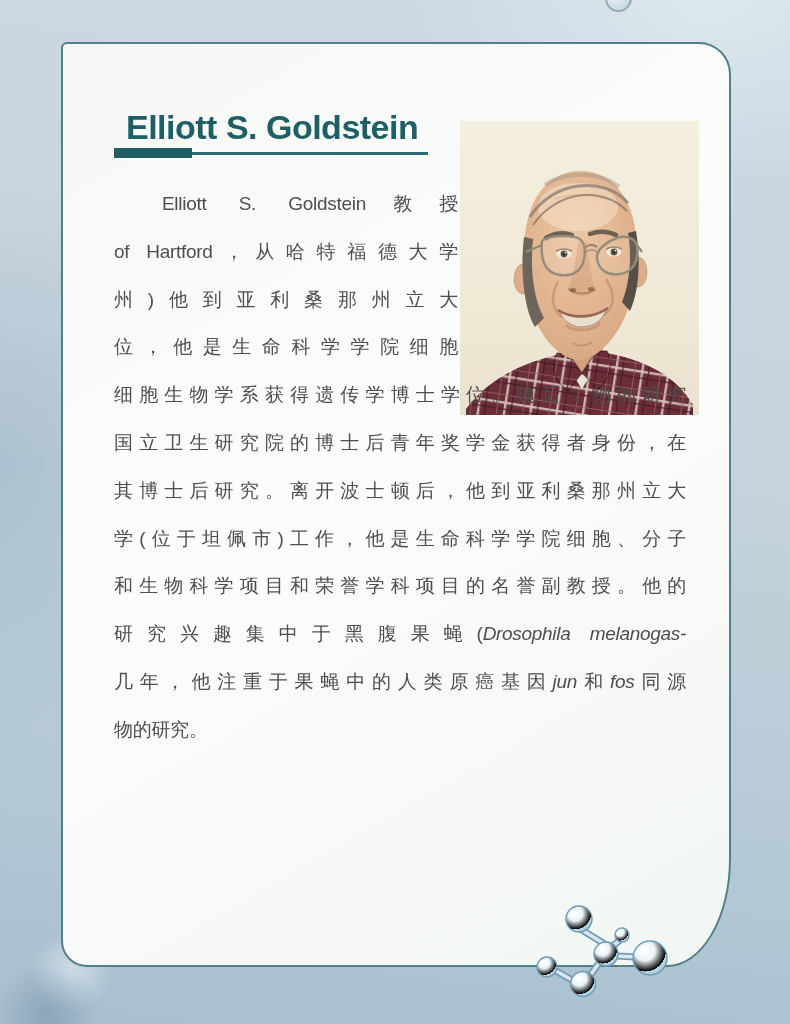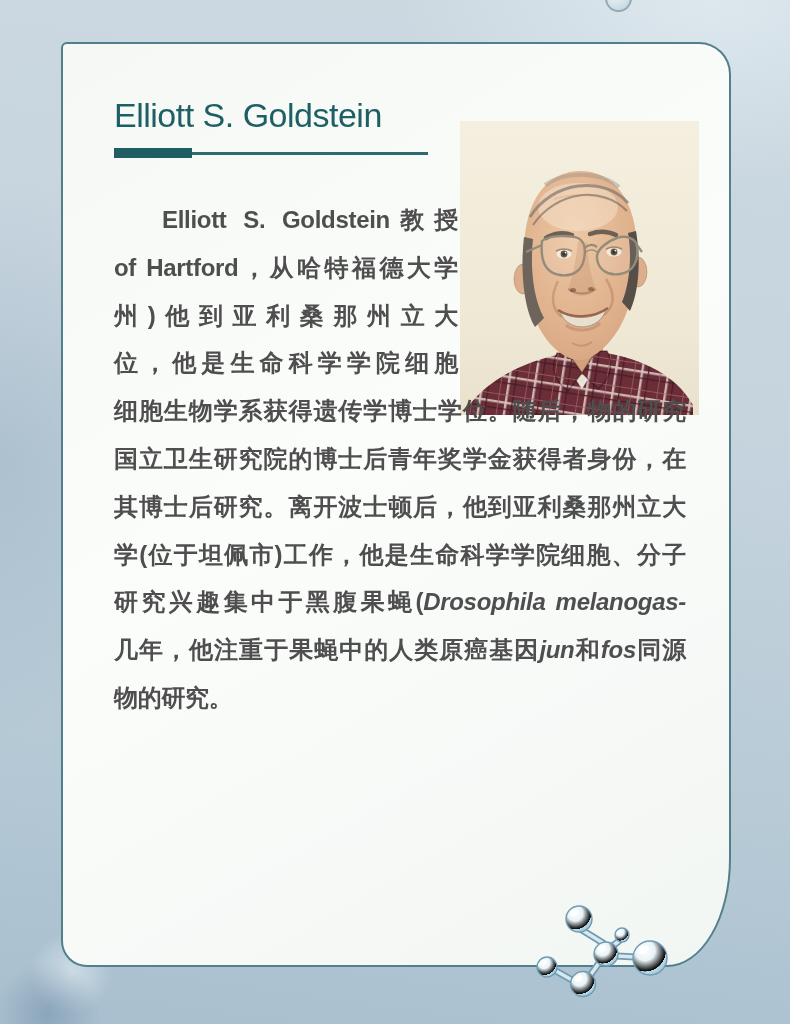--- a/index.html
+++ b/index.html
@@ -24,34 +24,33 @@
   }
   .card {
     position:absolute; left:61px; top:42px; width:670px; height:925px;
     box-sizing:border-box;
     border:2.5px solid #52808a;
     border-radius:6px 32px 26px 26px;
     border-bottom-right-radius:64px 108px;
     background:linear-gradient(150deg, #f5f8f5 0%, #fbfdfb 45%, #f2f6f3 100%);
   }
   .title {
-    position:absolute; left:51px; top:52px; margin:0;
-    font-size:34px; font-weight:normal; letter-spacing:-0.5px;
+    position:absolute; left:51px; top:52px; margin:12px;
+    font-size:34px; font-weight:bold; letter-spacing:-0.5px;
     color:#1d5f64;
   }
   .rule { position:absolute; left:51px; top:104px; width:314px; height:10px; }
   .rule-thin  { position:absolute; left:0; top:4px; width:100%; height:2.5px; background:#2e6a70; }
   .rule-thick { position:absolute; left:0; top:0; width:78px; height:10px; background:#215d64; }
   .photo { position:absolute; left:397px; top:77px; width:239px; height:294px; }
   .photo svg { display:block; }
   .article {
-    position:absolute; left:51px; top:152px; width:572px;
-    font-size:24px; line-height:47.8px; letter-spacing:-0.3px;
+    position:absolute; left:51px; top:136px; width:572px;
+    font-size:19px; line-height:47.8px; letter-spacing:-0.3px;
     color:#4e4e4e;
-    font-weight:bold;
   }
   .line { text-align:justify; text-align-last:justify; height:47.8px; }
   .line.n { width:344px; }
   .line.indent { text-indent:48px; }
   .line.end { text-align-last:left; }
   .it { font-style:italic; }
   .molecule { position:absolute; left:515px; top:885px; }
 </style>
 </head>
 <body>
@@ -156,20 +155,21 @@
 
     <div class="article">
       <div class="line n indent"><span>Elliott S. Goldstein教授</span></div>
       <div class="line n"><span>of Hartford，从哈特福德大学</span></div>
       <div class="line n"><span>州)他到亚利桑那州立大</span></div>
       <div class="line n"><span>位，他是生命科学学院细胞</span></div>
       <div class="line"><span>细胞生物学系获得遗传学博士学位。随后，物的研究</span></div>
       <div class="line"><span>国立卫生研究院的博士后青年奖学金获得者身份，在</span></div>
       <div class="line"><span>其博士后研究。离开波士顿后，他到亚利桑那州立大</span></div>
       <div class="line"><span>学(位于坦佩市)工作，他是生命科学学院细胞、分子</span></div>
+      <div class="line"><span>和生物科学项目和荣誉学科项目的名誉副教授。他的</span></div>
       <div class="line"><span>研究兴趣集中于黑腹果蝇(</span><span class="it">Drosophila melanogas-</span></div>
       <div class="line"><span>几年，他注重于果蝇中的人类原癌基因</span><span class="it">jun</span><span>和</span><span class="it">fos</span><span>同源</span></div>
       <div class="line end"><span>物的研究。</span></div>
     </div>
   </div>
 
   <svg class="molecule" width="185" height="135" viewBox="0 0 185 135" xmlns="http://www.w3.org/2000/svg">
     <defs>
       <radialGradient id="bub" cx="0.35" cy="0.28" r="0.85">
         <stop offset="0" stop-color="#ffffff"></stop>

